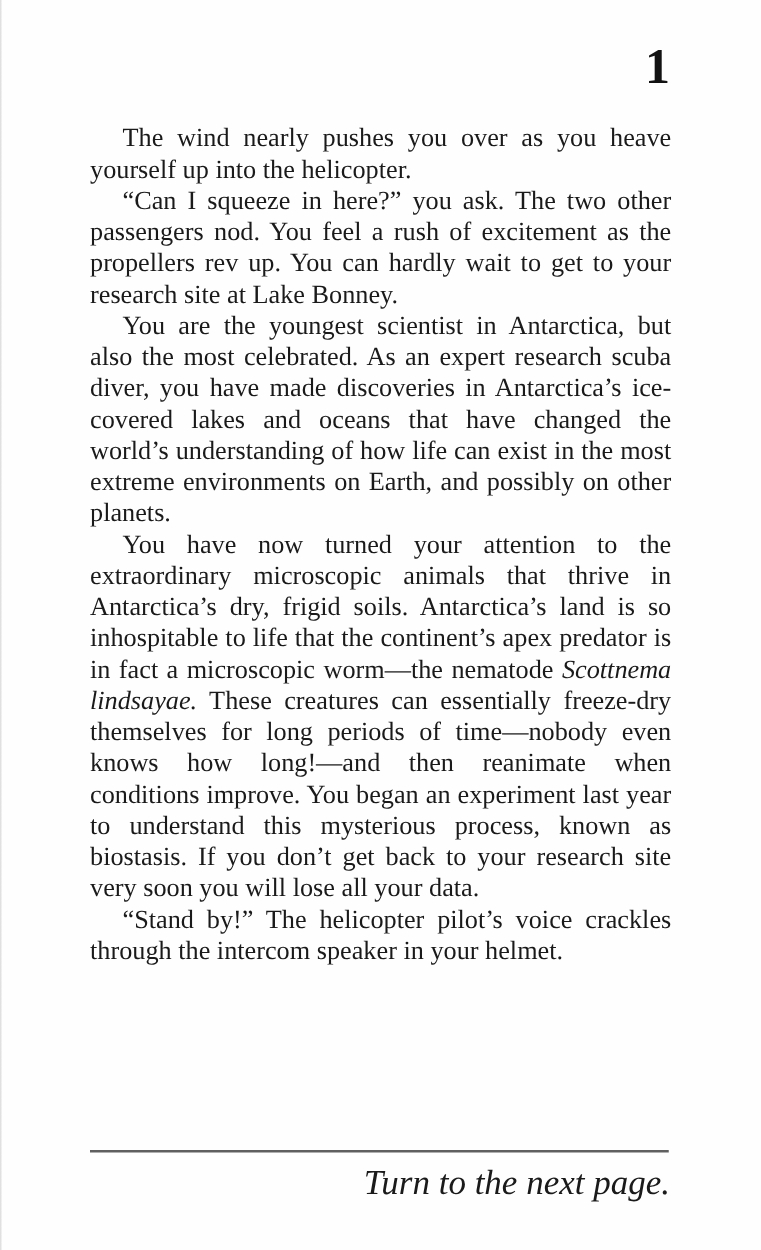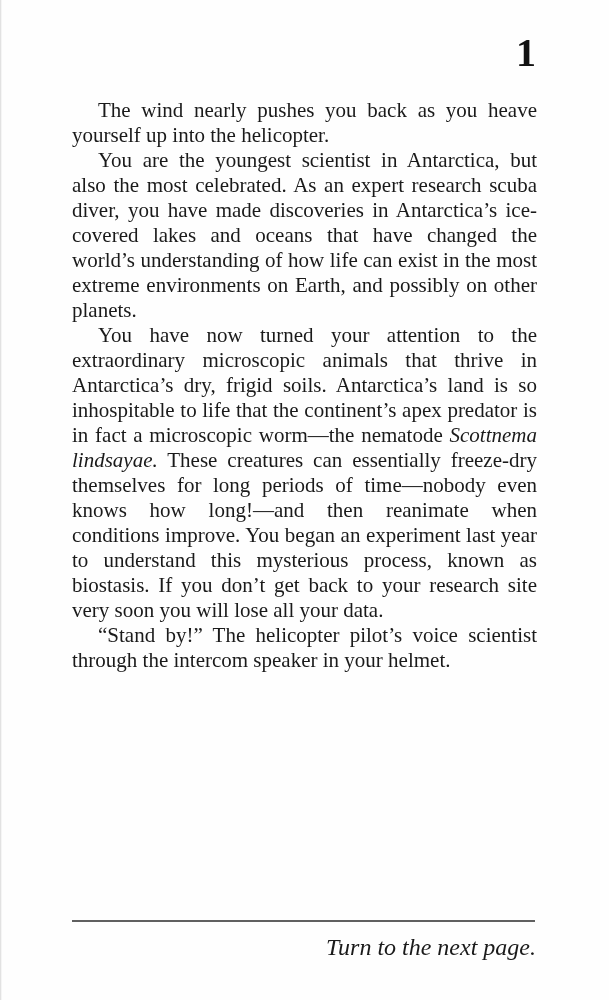--- a/index.html
+++ b/index.html
@@ -56,37 +56,38 @@
     left: 72px;
     top: 920px;
     width: 463px;
     height: 2px;
     background: #606060;
   }
   .footer-text {
     position: absolute;
     right: 73px;
     top: 934px;
-    font-size: 24px;
+    font-size: 28px;
     line-height: 26px;
     font-style: italic;
     color: #1a1a1a;
   }
 </style>
 </head>
 <body>
 
 <div class="page">
   <div class="scan-edge"></div>
 
   <div class="page-number">1</div>
 
   <div class="story">
-      <p><span>The wind nearly pushes you back as you heave yourself up into the helicopter.</span></p>
+      <p><span>The wind nearly pushes you over as you heave yourself up into the helicopter.</span></p>
+      <p><span>“Can I squeeze in here?” you ask. The two other passengers nod. You feel a rush of excitement as the propellers rev up. You can hardly wait to get to your research site at Lake Bonney.</span></p>
       <p><span>You are the youngest scientist in Antarctica, but also the most celebrated. As an expert research scuba diver, you have made discoveries in Antarctica’s ice-covered lakes and oceans that have changed the world’s understanding of how life can exist in the most extreme environments on Earth, and possibly on other planets.</span></p>
       <p><span>You have now turned your attention to the extraordinary microscopic animals that thrive in Antarctica’s dry, frigid soils. Antarctica’s land is so inhospitable to life that the continent’s apex predator is in fact a microscopic worm—the nematode </span><span class="italic">Scottnema lindsayae.</span><span> These creatures can essentially freeze-dry themselves for long periods of time—nobody even knows how long!—and then reanimate when conditions improve. You began an experiment last year to understand this mysterious process, known as biostasis. If you don’t get back to your research site very soon you will lose all your data.</span></p>
-      <p><span>“Stand by!” The helicopter pilot’s voice scientist through the intercom speaker in your helmet.</span></p>
+      <p><span>“Stand by!” The helicopter pilot’s voice crackles through the intercom speaker in your helmet.</span></p>
     </div>
 
   <div class="footer-rule"></div>
 
   <div class="footer-text">Turn to the next page.</div>
 </div>
 
 </body></html>

